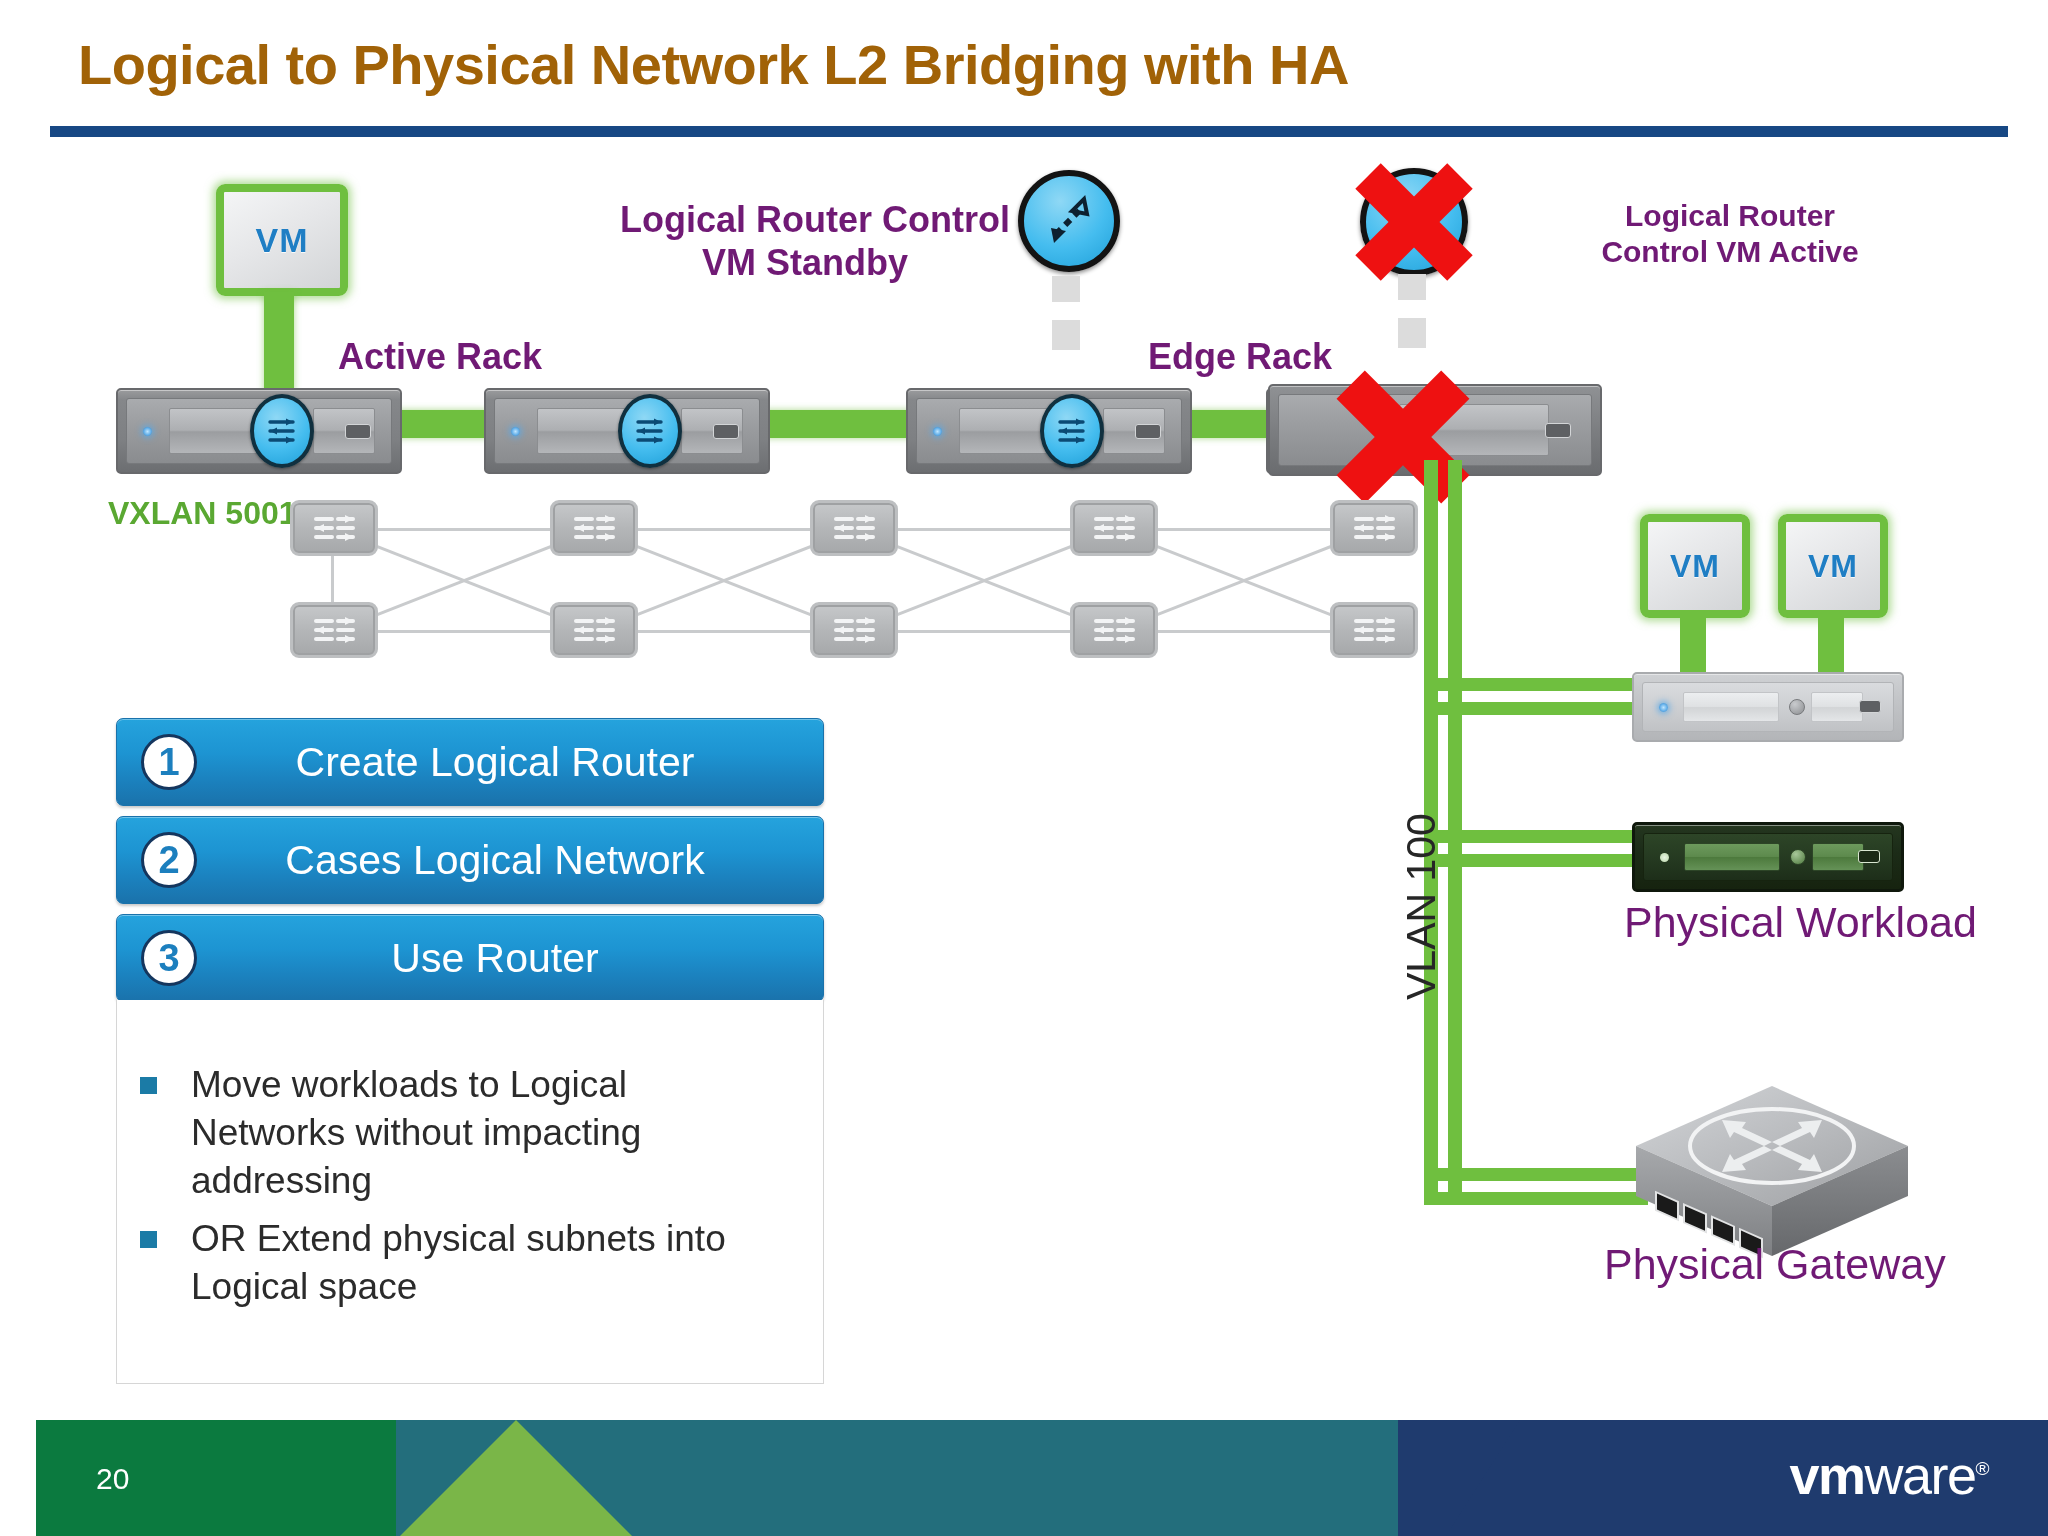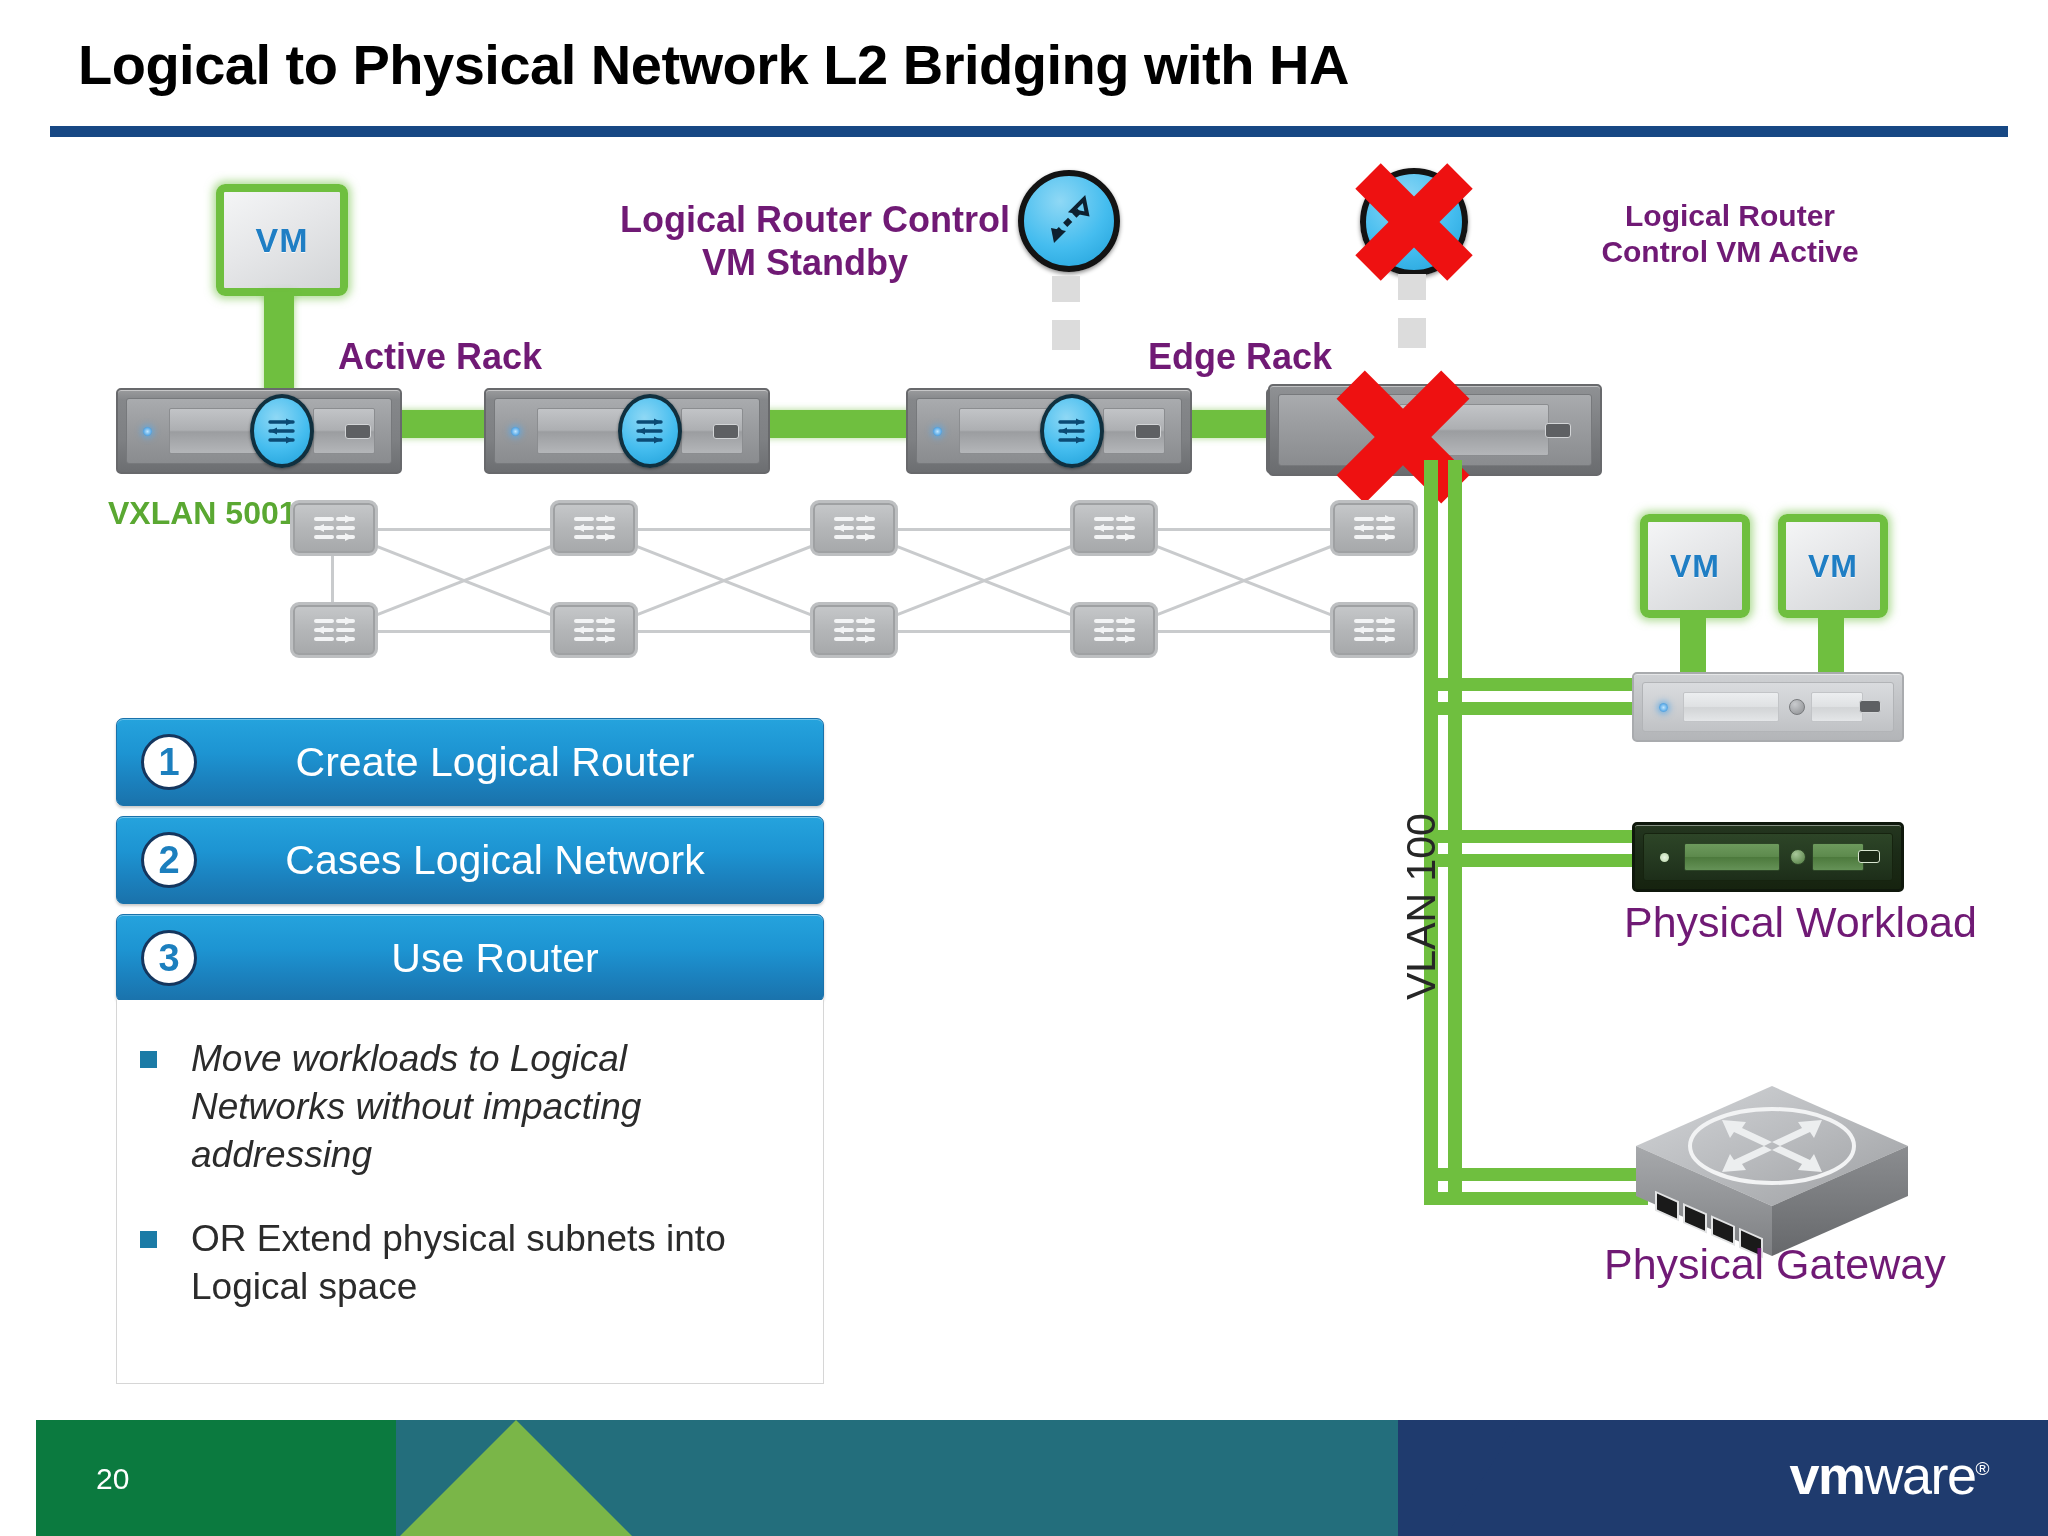--- a/index.html
+++ b/index.html
@@ -8,21 +8,21 @@
     background: #ffffff;
     font-family: "Liberation Sans", sans-serif;
     overflow: hidden;
   }
   #slide { position: relative; width: 2048px; height: 1536px; background: #fff; }
 
   
   .title {
     position: absolute; left: 78px; top: 32px;
     font-size: 56px; font-weight: bold; letter-spacing: -0.5px;
-    color: #000000; white-space: nowrap;
+    color: #a16207; white-space: nowrap;
   }
   .title-rule {
     position: absolute; left: 50px; top: 126px; width: 1958px; height: 11px;
     background: #174884;
   }
 
   
   .lbl { position: absolute; color: #701a75; white-space: pre; }
   .lbl-bold { font-weight: bold; }
 
@@ -520,21 +520,21 @@
     <div class="stepnum">2</div>
     <div class="steptext">Cases Logical Network</div>
   </div>
   <div class="stepbar" style="left:116px; top:914px; width:708px;">
     <div class="stepnum">3</div>
     <div class="steptext">Use Router</div>
   </div>
 
   <div class="bpanel" style="left:116px; top:1000px; width:708px; height:384px;"></div>
 
-  <div class="brow" style="left:140px; top:1035px; width:660px;font-style:italic;">
+  <div class="brow" style="left:140px; top:1061px; width:660px;">
     <span class="bsq"></span>
     <span class="btxt" style="white-space:pre-line;">Move workloads to Logical
 Networks without impacting
 addressing</span>
   </div>
 
   <div class="brow" style="left:140px; top:1215px; width:660px;">
     <span class="bsq"></span>
     <span class="btxt" style="white-space:pre-line;">OR Extend physical subnets into
 Logical space</span>

